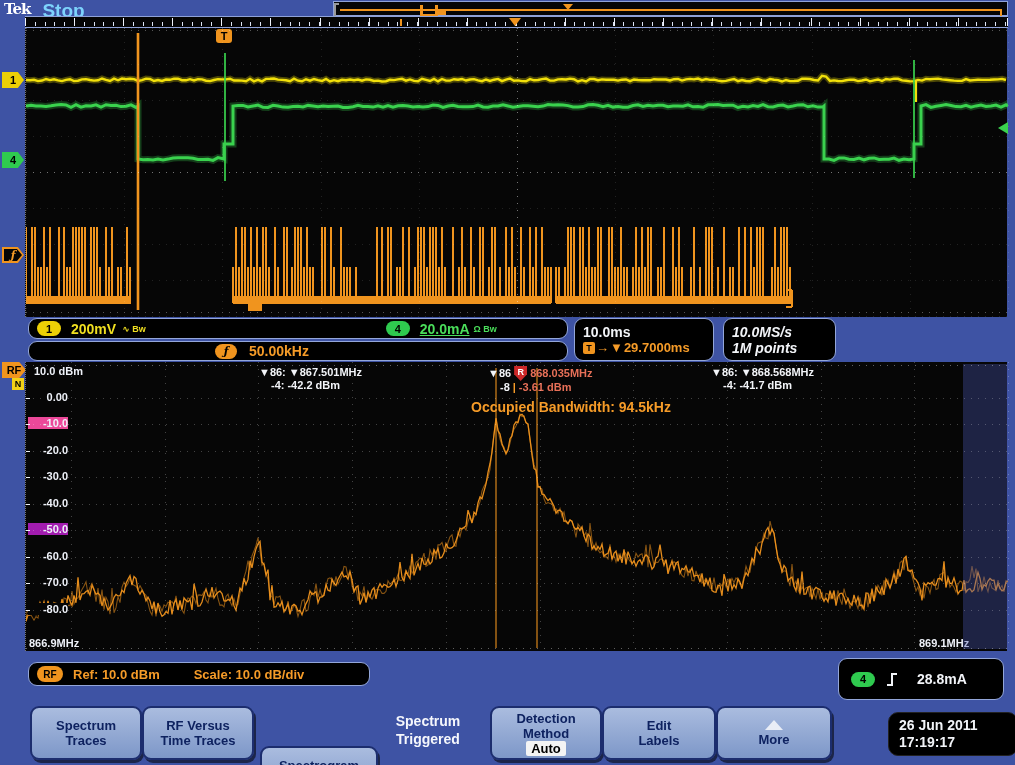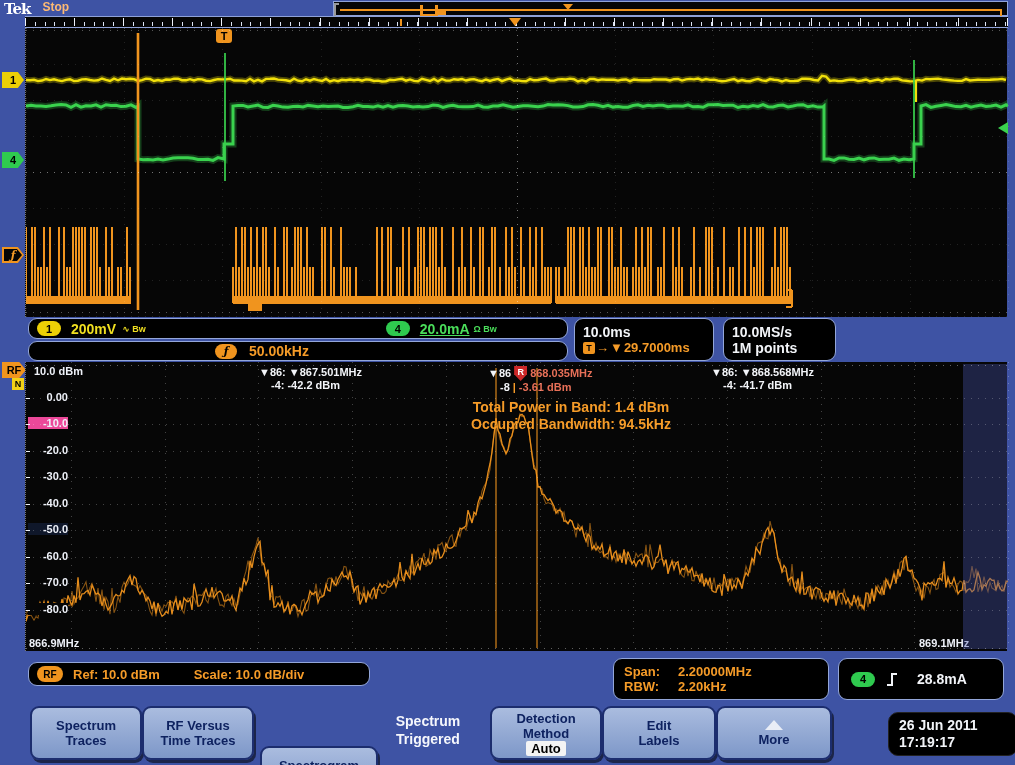--- a/index.html
+++ b/index.html
@@ -2,21 +2,21 @@
 <html><head>
 <meta charset="utf-8">
 <style>
   html,body{margin:0;padding:0;background:#222;}
   #screen{position:relative;width:1015px;height:765px;background:#3e53a4;overflow:hidden;
           font-family:"Liberation Sans","DejaVu Sans",sans-serif;-webkit-font-smoothing:antialiased;}
   .abs{position:absolute;box-sizing:border-box;}
   
   .hdr{left:0;top:0;width:333px;height:26px;display:flex;color:#fff;}
   .tek{font-weight:bold;font-size:15px;letter-spacing:-1px;margin-left:4px;font-family:"DejaVu Serif",serif;}
-  .stop{font-size:12px;font-weight:bold;margin-left:12px;color:#fdba74;}
+  .stop{font-size:19px;font-weight:bold;margin-left:12px;color:#7dd3fc;}
   .recbar{left:333px;top:1px;width:675px;height:15px;background:#050505;border:1px solid #8fa2d8;}
   .rec-line{position:absolute;left:6px;top:7px;width:662px;height:2px;background:#f0941e;}
   .rec-u{position:absolute;left:86px;top:3px;width:12px;height:9px;border-left:3px solid #f0941e;border-right:3px solid #f0941e;border-bottom:3px solid #f0941e;}
   .rec-sq{position:absolute;left:104px;top:9px;width:8px;height:4px;background:#f0941e;}
   .rec-tri{position:absolute;left:229px;top:2px;width:0;height:0;border-left:5px solid transparent;border-right:5px solid transparent;border-top:6px solid #f0941e;}
   .rec-hook{position:absolute;left:666px;top:7px;width:2px;height:7px;background:#f0941e;}
   .rec-lb{position:absolute;left:0px;top:1px;width:3px;height:11px;border-left:2px solid #999;border-top:2px solid #999;border-bottom:2px solid #999;}
   .ruler{left:25px;top:16px;width:983px;height:12px;background:#050505;border-top:1px solid #8fa2d8;border-bottom:1px solid #8fa2d8;}
   .ruler-ticks{position:absolute;left:0;bottom:1px;width:100%;height:4px;
      background:repeating-linear-gradient(90deg,#dde4f4 0 1px,transparent 1px 9.8px);}
@@ -321,21 +321,21 @@
   </div>
   <div class="rbox col" style="left:574px;top:318px;width:140px;height:43px;padding:0 8px;align-items:flex-start;">
     <span class="wht fs14">10.0ms</span>
     <span class="org fs13" style="display:flex;align-items:center;gap:1px;">
       <span class="ticon">T</span>
       <span>→</span>
       <span>▼</span>
       <span>29.7000ms</span>
     </span>
   </div>
-  <div class="rbox col" style="left:723px;top:318px;width:113px;height:43px;padding:16px 8px;align-items:flex-start;">
+  <div class="rbox col" style="left:723px;top:318px;width:113px;height:43px;padding:16px 8px;align-items:flex-start;font-style:italic;">
     <span class="wht fs14">10.0MS/s</span>
     <span class="wht fs14">1M points</span>
   </div>
 
   <div id="specplot" class="abs plot">
     <svg id="spec-svg" width="982" height="289">
         <path d="M0,252.9L0,259.3L2,252.9L4,253.1L6,250.2L8,249.7L10,252.4L12,247.8L14,240.7L16,246.2L18,239.8L20,249.2L22,238.9L24,248.8L26,248.4L28,240.9L30,241.3L32,245.1L34,247.7L36,237.0L38,246.9L40,246.9L42,233.4L44,239.3L46,243.5L48,233.5L50,240.8L52,215.3L54,238.0L56,231.8L58,231.7L60,229.5L62,228.4L64,233.1L66,223.1L68,227.8L70,232.3L72,231.0L74,233.3L76,244.0L78,236.0L80,242.2L82,248.1L84,245.1L86,241.6L88,235.5L90,232.4L92,233.9L94,233.7L96,228.2L98,230.6L100,221.4L102,217.3L104,213.7L106,223.0L108,214.5L110,216.5L112,228.2L114,232.1L116,228.4L118,232.0L120,238.9L122,235.2L124,238.9L126,247.2L128,239.6L130,251.4L132,241.0L134,249.8L136,254.2L138,252.7L140,249.6L142,251.3L144,238.0L146,252.3L148,241.2L150,237.6L152,248.0L154,238.5L156,247.5L158,235.9L160,238.4L162,239.8L164,237.4L166,248.0L168,221.7L170,230.5L172,244.3L174,243.8L176,240.0L178,232.6L180,227.0L182,233.8L184,234.7L186,225.2L188,236.0L190,232.5L192,230.3L194,229.2L196,231.6L198,238.9L200,239.0L202,237.4L204,238.6L206,233.9L208,243.9L210,248.4L212,236.8L214,226.1L216,228.9L218,216.3L220,222.6L222,217.4L224,198.8L226,205.8L228,194.6L230,186.9L232,181.8L234,179.3L236,199.9L238,202.5L240,213.3L242,207.6L244,238.2L246,223.2L248,245.2L250,244.7L252,240.8L254,244.3L256,239.4L258,249.1L260,246.3L262,242.0L264,252.4L266,243.8L268,242.4L270,243.9L272,249.1L274,248.3L276,252.7L278,246.6L280,241.6L282,237.7L284,228.9L286,232.4L288,231.3L290,229.7L292,240.7L294,235.0L296,234.8L298,233.3L300,222.5L302,228.2L304,229.0L306,216.9L308,221.2L310,223.5L312,217.4L314,213.7L316,210.1L318,214.9L320,213.9L322,217.2L324,209.6L326,217.8L328,229.3L330,225.2L332,223.9L334,242.5L336,237.6L338,230.6L340,240.4L342,229.9L344,234.8L346,228.1L348,225.7L350,236.9L352,226.2L354,221.8L356,225.3L358,222.5L360,223.4L362,225.3L364,224.6L366,222.5L368,216.9L370,224.5L372,217.9L374,200.0L376,215.3L378,218.9L380,209.0L382,213.1L384,216.5L386,191.7L388,213.4L390,207.0L392,201.4L394,208.3L396,195.9L398,202.2L400,202.4L402,197.0L404,202.1L406,199.7L408,187.8L410,191.5L412,186.5L414,196.2L416,195.1L418,190.8L420,181.6L422,185.6L424,186.3L426,185.6L428,183.7L430,178.7L432,173.3L434,166.2L436,167.0L438,165.4L440,163.8L442,148.1L444,154.5L446,161.0L448,150.2L450,152.4L452,140.8L454,134.9L456,136.7L458,129.3L460,121.8L462,110.4L464,101.5L466,90.3L468,72.7L470,56.1L472,68.5L474,72.1L476,81.5L478,87.2L480,91.4L482,87.4L484,76.7L486,73.9L488,63.0L490,59.8L492,60.6L494,53.2L496,52.3L498,54.7L500,60.6L502,62.3L504,76.8L506,93.2L508,106.5L510,108.4L512,125.2L514,124.5L516,132.1L518,132.6L520,135.9L522,138.6L524,136.6L526,140.4L528,144.2L530,151.3L532,148.3L534,148.2L536,150.1L538,159.2L540,158.9L542,161.5L544,158.0L546,159.5L548,165.1L550,167.5L552,165.3L554,168.4L556,164.8L558,173.9L560,179.4L562,172.1L564,174.6L566,187.1L568,183.8L570,188.0L572,184.5L574,187.4L576,182.1L578,194.1L580,192.4L582,191.2L584,184.8L586,197.3L588,191.4L590,189.1L592,199.4L594,192.9L596,200.9L598,187.4L600,202.3L602,189.6L604,195.1L606,202.0L608,198.7L610,204.3L612,199.4L614,197.8L616,202.1L618,195.8L620,192.7L622,194.9L624,200.7L626,207.1L628,204.6L630,195.9L632,194.2L634,182.6L636,196.1L638,203.3L640,197.5L642,211.9L644,204.6L646,198.9L648,207.3L650,201.2L652,199.7L654,211.3L656,206.5L658,207.6L660,203.8L662,209.8L664,210.0L666,205.9L668,214.4L670,213.3L672,213.3L674,220.2L676,211.3L678,224.5L680,217.4L682,222.7L684,215.6L686,228.5L688,229.8L690,230.3L692,223.2L694,223.7L696,233.8L698,212.1L700,219.5L702,229.4L704,216.5L706,227.5L708,222.5L710,226.2L712,216.7L714,220.3L716,226.7L718,216.3L720,210.7L722,213.7L724,204.8L726,196.2L728,199.5L730,185.6L732,188.8L734,192.2L736,181.0L738,176.0L740,168.7L742,165.5L744,172.7L746,167.0L748,171.1L750,184.3L752,197.0L754,201.9L756,209.6L758,203.5L760,206.4L762,218.9L764,216.4L766,215.0L768,224.0L770,228.9L772,216.4L774,231.5L776,209.5L778,232.2L780,231.9L782,225.2L784,224.2L786,237.3L788,227.7L790,225.4L792,226.7L794,227.6L796,235.6L798,238.8L800,236.2L802,239.8L804,228.6L806,237.1L808,228.5L810,243.6L812,234.2L814,231.5L816,231.2L818,235.0L820,241.5L822,236.4L824,241.4L826,243.3L828,232.8L830,240.6L832,235.0L834,243.7L836,243.1L838,247.3L840,230.9L842,231.2L844,241.7L846,226.6L848,238.9L850,224.9L852,228.9L854,231.5L856,224.9L858,232.8L860,217.2L862,220.9L864,226.0L866,219.8L868,211.7L870,221.7L872,207.0L874,214.7L876,206.5L878,196.3L880,194.6L882,208.3L884,209.4L886,208.0L888,216.1L890,217.6L892,220.9L894,226.4L896,238.4L898,221.0L900,223.5L902,220.6L904,221.9L906,220.3L908,223.1L910,223.2L912,216.8L914,216.3L916,218.5L918,199.4L920,225.2L922,215.3L924,221.4L926,221.5L928,215.8L930,222.8L932,231.9L934,228.8L936,228.3L938,218.1L940,230.1L942,227.5L944,226.7L946,229.8L948,228.0L950,218.4L952,210.4L954,216.5L956,227.7L958,222.7L960,224.2L962,219.0L964,216.5L966,218.3L968,218.2L970,228.0L972,221.6L974,226.5L976,228.8L978,227.5L980,220.2L982,219.2" stroke="#f0941e" stroke-width="1.3" fill="none" opacity="0.95"></path>
         <path d="M0,252.9L0,250.7L2,249.4L4,251.4L6,254.7L8,258.2L10,254.6L12,256.1L14,243.1L16,241.7L18,245.8L20,245.9L22,245.5L24,245.8L26,251.4L28,240.6L30,244.4L32,246.6L34,245.4L36,248.6L38,236.1L40,236.8L42,243.4L44,243.6L46,229.2L48,241.9L50,237.0L52,235.8L54,231.6L56,227.5L58,224.0L60,219.9L62,232.1L64,225.5L66,221.3L68,226.8L70,239.6L72,226.1L74,242.3L76,227.6L78,247.6L80,235.3L82,239.7L84,252.2L86,226.0L88,250.7L90,245.7L92,234.6L94,240.6L96,225.1L98,220.1L100,224.6L102,221.4L104,216.0L106,221.3L108,223.3L110,224.2L112,227.9L114,223.7L116,227.3L118,231.3L120,233.4L122,241.2L124,249.1L126,253.1L128,241.2L130,254.3L132,242.1L134,244.1L136,249.3L138,242.9L140,244.5L142,240.3L144,241.0L146,239.6L148,242.8L150,233.9L152,247.9L154,239.1L156,248.1L158,251.3L160,240.5L162,236.0L164,236.7L166,234.1L168,235.9L170,241.8L172,233.1L174,232.9L176,233.6L178,229.7L180,238.0L182,240.9L184,231.2L186,235.1L188,231.9L190,226.3L192,236.5L194,243.3L196,242.9L198,244.9L200,234.5L202,232.2L204,239.4L206,243.6L208,236.7L210,244.0L212,242.2L214,231.4L216,225.4L218,215.7L220,209.2L222,198.7L224,208.2L226,194.0L228,188.9L230,183.5L232,175.7L234,188.7L236,203.3L238,201.2L240,211.2L242,217.3L244,233.3L246,234.5L248,242.5L250,234.6L252,235.2L254,234.1L256,242.0L258,250.5L260,247.8L262,239.2L264,249.5L266,248.1L268,242.8L270,246.0L272,254.5L274,247.9L276,238.8L278,237.5L280,249.4L282,248.0L284,235.6L286,230.5L288,233.3L290,221.7L292,235.3L294,227.7L296,234.8L298,231.2L300,224.1L302,216.7L304,215.8L306,217.7L308,223.2L310,214.4L312,222.2L314,217.9L316,213.7L318,204.5L320,205.0L322,214.7L324,207.7L326,223.8L328,230.3L330,225.4L332,238.9L334,230.0L336,233.8L338,224.4L340,240.5L342,233.5L344,234.6L346,237.2L348,232.3L350,227.5L352,227.8L354,227.7L356,231.4L358,231.4L360,229.3L362,218.8L364,222.3L366,220.1L368,218.8L370,217.5L372,212.3L374,218.5L376,218.3L378,213.9L380,208.5L382,212.8L384,203.7L386,211.5L388,207.8L390,200.3L392,198.9L394,196.0L396,197.5L398,191.1L400,204.4L402,203.0L404,187.9L406,192.8L408,188.4L410,197.6L412,182.8L414,182.9L416,180.4L418,187.7L420,189.6L422,180.5L424,174.8L426,172.8L428,183.5L430,184.2L432,170.1L434,174.7L436,166.2L438,165.2L440,168.2L442,159.5L444,154.5L446,160.1L448,154.8L450,152.3L452,145.3L454,139.6L456,128.8L458,124.3L460,120.7L462,115.3L464,107.3L466,87.8L468,71.9L470,57.4L472,68.3L474,77.1L476,83.4L478,85.1L480,92.2L482,88.5L484,81.2L486,72.2L488,67.1L490,64.1L492,59.0L494,52.0L496,54.6L498,53.8L500,60.7L502,61.7L504,78.3L506,89.8L508,102.7L510,107.9L512,124.5L514,125.8L516,127.1L518,136.6L520,141.8L522,140.6L524,141.4L526,141.9L528,148.6L530,146.9L532,151.5L534,146.6L536,154.5L538,150.1L540,160.3L542,162.0L544,158.0L546,158.8L548,165.9L550,175.3L552,161.9L554,164.7L556,167.6L558,173.7L560,170.2L562,184.9L564,161.1L566,178.6L568,186.7L570,180.8L572,188.0L574,190.8L576,189.4L578,195.0L580,194.6L582,196.9L584,182.3L586,198.1L588,193.3L590,199.9L592,192.1L594,197.0L596,194.6L598,189.2L600,191.8L602,196.0L604,199.1L606,200.9L608,199.3L610,191.2L612,195.0L614,192.8L616,191.7L618,199.6L620,182.8L622,205.3L624,182.4L626,193.4L628,203.4L630,200.1L632,200.5L634,197.2L636,197.1L638,199.2L640,198.9L642,208.7L644,203.1L646,202.4L648,199.7L650,201.7L652,203.2L654,209.0L656,213.5L658,215.3L660,205.7L662,214.1L664,206.9L666,218.5L668,218.9L670,208.8L672,215.1L674,212.4L676,221.2L678,219.0L680,216.4L682,219.6L684,226.0L686,226.6L688,215.5L690,227.8L692,226.5L694,221.6L696,223.9L698,219.4L700,224.8L702,217.4L704,222.5L706,216.4L708,220.7L710,215.9L712,217.8L714,222.4L716,223.1L718,214.3L720,204.2L722,209.9L724,210.2L726,197.8L728,203.4L730,187.7L732,181.2L734,180.3L736,179.6L738,171.3L740,176.1L742,176.7L744,159.1L746,167.9L748,171.4L750,184.8L752,195.6L754,197.5L756,210.4L758,208.8L760,209.2L762,216.5L764,224.1L766,202.1L768,223.1L770,219.1L772,227.5L774,232.1L776,224.9L778,228.0L780,225.7L782,225.1L784,235.1L786,226.1L788,231.1L790,236.8L792,226.9L794,237.3L796,229.8L798,240.5L800,231.5L802,231.9L804,236.9L806,231.6L808,237.0L810,238.6L812,228.4L814,236.9L816,242.6L818,226.6L820,234.3L822,236.5L824,246.6L826,239.8L828,239.1L830,241.2L832,246.5L834,235.4L836,246.9L838,243.1L840,232.1L842,245.1L844,232.4L846,230.2L848,239.6L850,232.3L852,223.3L854,227.0L856,233.5L858,218.2L860,225.2L862,218.2L864,226.1L866,218.0L868,209.5L870,216.5L872,216.3L874,200.7L876,198.8L878,208.2L880,193.7L882,208.6L884,207.9L886,213.5L888,221.0L890,229.0L892,224.9L894,232.8L896,227.8L898,236.5L900,224.3L902,225.1L904,231.1L906,221.4L908,217.7L910,227.4L912,226.5L914,212.5L916,211.5L918,210.2L920,226.0L922,217.1L924,225.1L926,222.2L928,225.2L930,230.1L932,222.4L934,219.1L936,220.2L938,228.9L940,219.8L942,220.6L944,217.3L946,204.2L948,215.8L950,206.5L952,229.9L954,223.2L956,225.8L958,214.5L960,223.9L962,229.7L964,220.3L966,226.1L968,227.2L970,228.7L972,218.1L974,226.7L976,223.5L978,229.8L980,218.5L982,219.5" stroke="#f0941e" stroke-width="1.1" fill="none" opacity="0.55"></path>
         <path d="M470,6L470,286" stroke="#f0941e" stroke-width="1.2" fill="none" opacity="0.9"></path>
         <path d="M511,6L511,286" stroke="#f0941e" stroke-width="1.2" fill="none" opacity="0.9"></path>
@@ -345,21 +345,21 @@
         <div class="slabel" style="left:2px;top:29px;background:#060606;">0.00</div>
         <div class="stick" style="top:36px;"></div>
         <div class="slabel" style="left:2px;top:55.45px;background:#ec4899;">-10.0</div>
         <div class="stick" style="top:62.45px;"></div>
         <div class="slabel" style="left:2px;top:81.9px;background:#060606;">-20.0</div>
         <div class="stick" style="top:88.9px;"></div>
         <div class="slabel" style="left:2px;top:108.35px;background:#060606;">-30.0</div>
         <div class="stick" style="top:115.35px;"></div>
         <div class="slabel" style="left:2px;top:134.8px;background:#060606;">-40.0</div>
         <div class="stick" style="top:141.8px;"></div>
-        <div class="slabel" style="left:2px;top:161.25px;background:#0f172a;">-50.0</div>
+        <div class="slabel" style="left:2px;top:161.25px;background:#a21caf;">-50.0</div>
         <div class="stick" style="top:168.25px;"></div>
         <div class="slabel" style="left:2px;top:187.7px;background:#060606;">-60.0</div>
         <div class="stick" style="top:194.7px;"></div>
         <div class="slabel" style="left:2px;top:214.15px;background:#060606;">-70.0</div>
         <div class="stick" style="top:221.15px;"></div>
         <div class="slabel" style="left:2px;top:240.6px;background:#060606;">-80.0</div>
         <div class="stick" style="top:247.6px;"></div>
       </div>
     <div id="spec-markers">
         <div class="marker" style="left: 233px;">
@@ -389,21 +389,20 @@
             <span>▼86:</span>
             <span>▼868.568MHz</span>
           </div>
           <div class="row" style="padding-left: 12px;">
             <span>-4:</span>
             <span>-41.7 dBm</span>
           </div>
         </div>
       </div>
     <div class="annot">
-      <div>Total Power in Band: 1.4 dBm</div>
       <div>Occupied Bandwidth: 94.5kHz</div>
     </div>
     <span class="freqlabel" style="left:3px;">866.9MHz</span>
     <span class="freqlabel" style="left:893px;">869.1MHz</span>
     <div class="tint"></div>
   <div class="hgrid" style="top:36px;opacity:.3"></div>
       <div class="hgrid" style="top:62.45px;opacity:.3"></div>
       <div class="hgrid" style="top:88.9px;opacity:.3"></div>
       <div class="hgrid" style="top:115.35px;opacity:.3"></div>
       <div class="hgrid" style="top:141.8px;opacity:.3"></div>
@@ -424,30 +423,20 @@
       <div class="vgrid" style="left:982px;opacity:.3"></div>
       <div class="hgrid" style="top:3px;opacity:.45"></div>
       <div class="hgrid" style="top:286px;opacity:.45"></div>
     </div>
 
   <div class="rbox" style="left:28px;top:662px;width:342px;height:24px;padding:0 8px;">
     <div class="oval" style="background:#f0941e;width:26px;height:16px;font-size:10px;">RF</div>
     <span class="org fs13" style="margin-left:10px;">Ref: 10.0 dBm</span>
     <span class="org fs13" style="margin-left:34px;">Scale: 10.0 dB/div</span>
   </div>
-  <div class="rbox col" style="left:613px;top:658px;width:216px;height:42px;padding:0 10px;align-items:flex-start;">
-    <span class="org fs13" style="display:flex;">
-        <span style="width:54px;">Span:</span>
-        <span>2.20000MHz</span>
-      </span>
-    <span class="org fs13" style="display:flex;">
-        <span style="width:54px;">RBW:</span>
-        <span>2.20kHz</span>
-      </span>
-  </div>
   <div class="rbox" style="left:838px;top:658px;width:166px;height:42px;padding:0 12px;">
     <div class="oval" style="background:#2fca4f;">4</div>
     <svg width="14" height="18" style="position:static;margin-left:10px;">
       <path d="M2,15 h5 v-11 h5" stroke="#f2f4f8" stroke-width="2" fill="none"></path>
     </svg>
     <span class="wht fs14" style="margin-left:18px;">28.8mA</span>
   </div>
 
   <div id="menu">
     <div class="menu-title" style="left:372px;top:712px;width:112px;">

